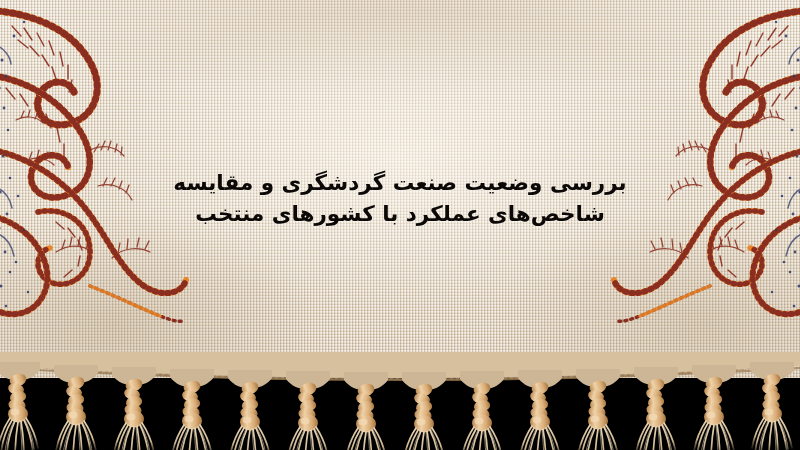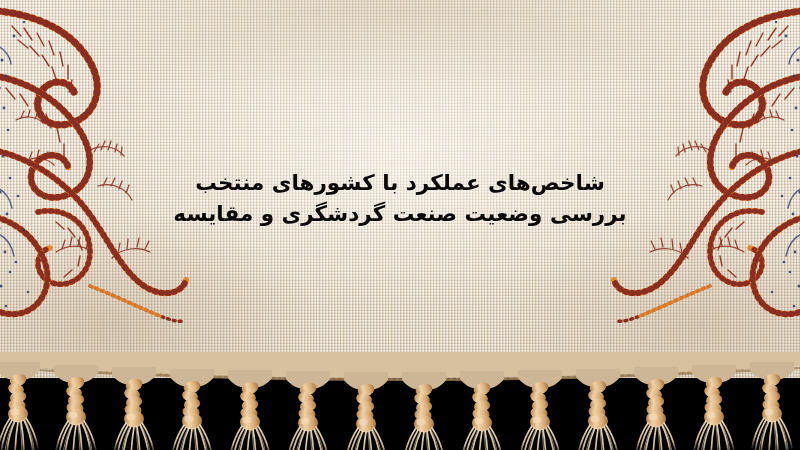--- a/index.html
+++ b/index.html
@@ -379,22 +379,22 @@
         <g stroke="#2b3566" stroke-width="1.5" stroke-linecap="round" fill="none" opacity=".7">
           <path d="M0 186 C 10 190, 16 198, 18 208"></path>
           <path d="M0 232 C 12 236, 18 246, 20 256"></path>
           <path d="M0 44 C 10 48, 16 56, 17 64"></path>
         </g>
       </g>
     </svg>
   </div>
 
   <div id="title-block">
+    <span class="ln">بررسی وضعیت صنعت گردشگری و مقایسه</span>
     <span class="ln">شاخص‌های عملکرد با کشورهای منتخب</span>
-    <span class="ln">بررسی وضعیت صنعت گردشگری و مقایسه</span>
   </div>
 
   <div class="fringe">
     <svg width="800" height="98" viewBox="0 0 800 98" aria-hidden="true">
       <defs>
         <linearGradient id="cord" x1="0" y1="0" x2="1" y2="0">
           <stop offset="0%" stop-color="#b8874f"></stop>
           <stop offset="35%" stop-color="#f0d2a8"></stop>
           <stop offset="70%" stop-color="#d9ad78"></stop>
           <stop offset="100%" stop-color="#a8763f"></stop>

